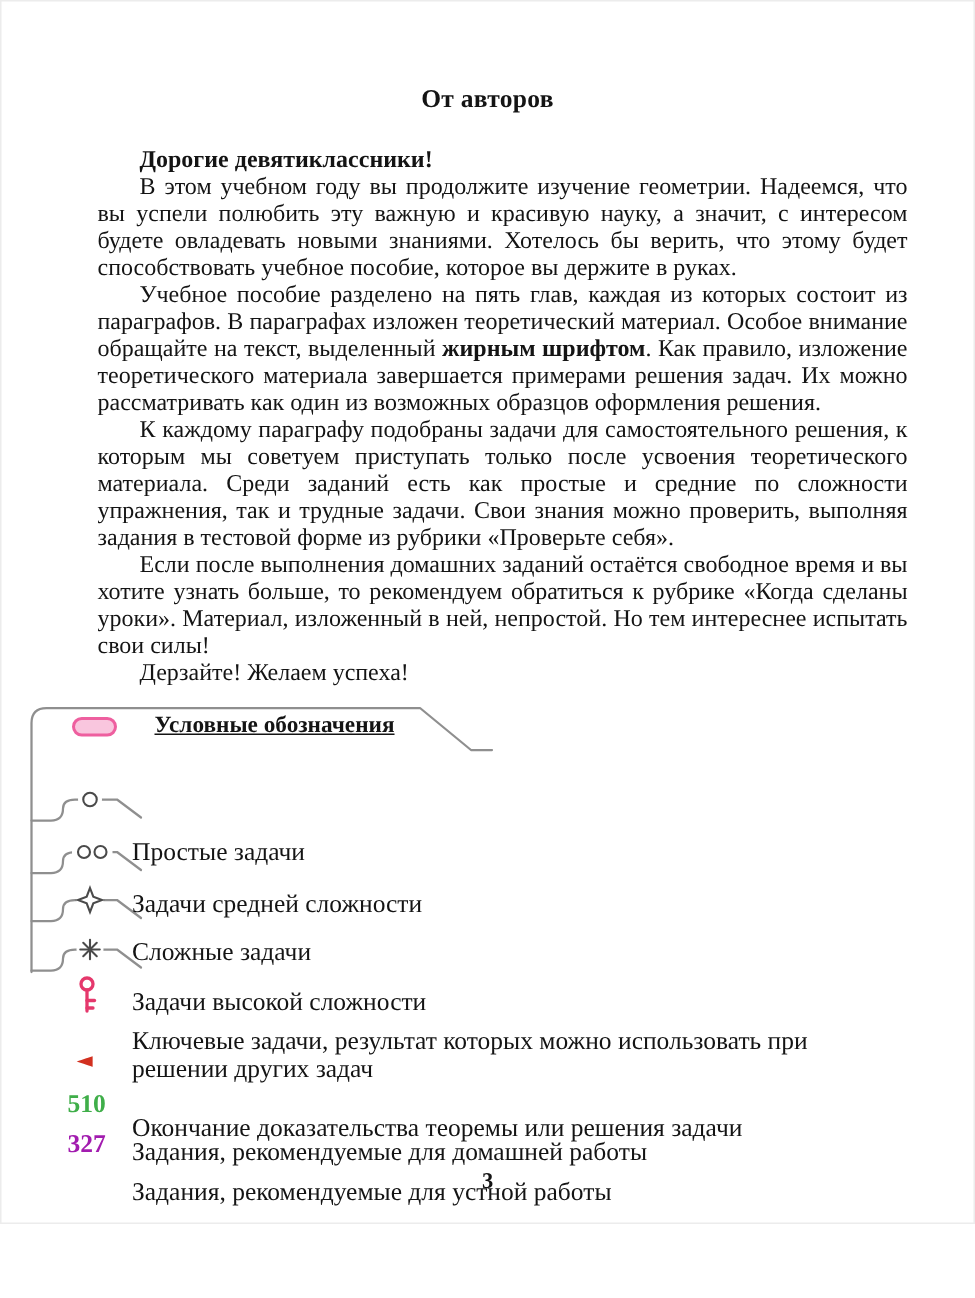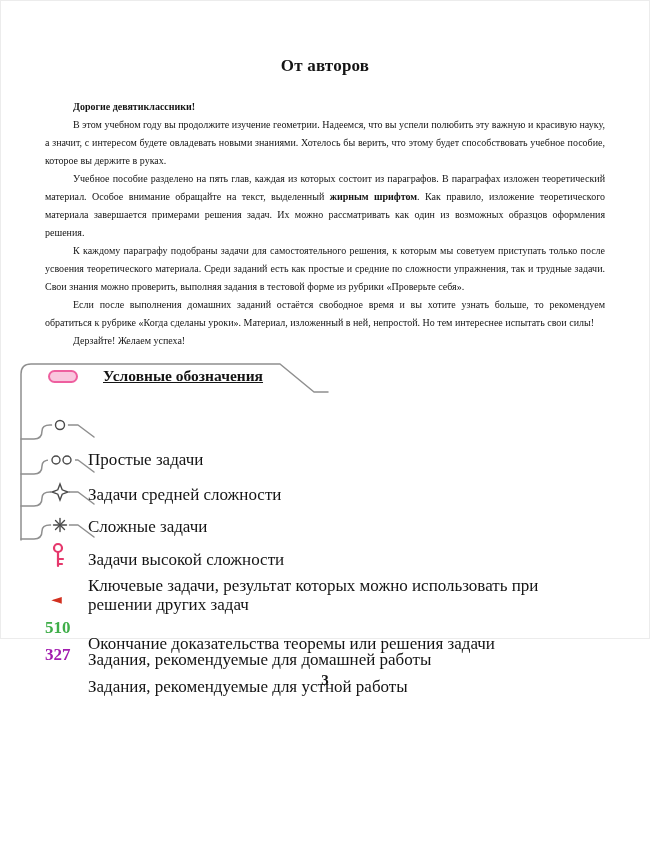--- a/index.html
+++ b/index.html
@@ -5,37 +5,38 @@
   * { margin:0; padding:0; box-sizing:border-box; }
   html,body { background:#fff; }
   body {
     width:650px; height:865px;
     font-family:"Liberation Serif", serif;
     color:#141414;
     overflow:hidden;
   }
   .page {
     position:relative;
-    width:650px; height:639px;
+    width:650px; height:816px;
     padding:56px 45px 0 45px;
     background:#fff;
     box-shadow: inset 0 0 0 1px #ececec;
   }
   .title {
     text-align:center;
     font-size:17px;
     font-weight:bold;
     margin-bottom:22px;
     letter-spacing:0.2px;
   }
   .para {
-    font-size:10px;
+    font-size:16px;
     line-height:18px;
     text-align:justify;
     text-indent:28px;
+    margin-left:20px;
   }
   .greeting { font-weight:bold; }
   .bold-inline { font-weight:bold; }
 
   
   .legend {
     position:relative;
     margin-left:-27px;     
     margin-top:8px;
     width:614px;

